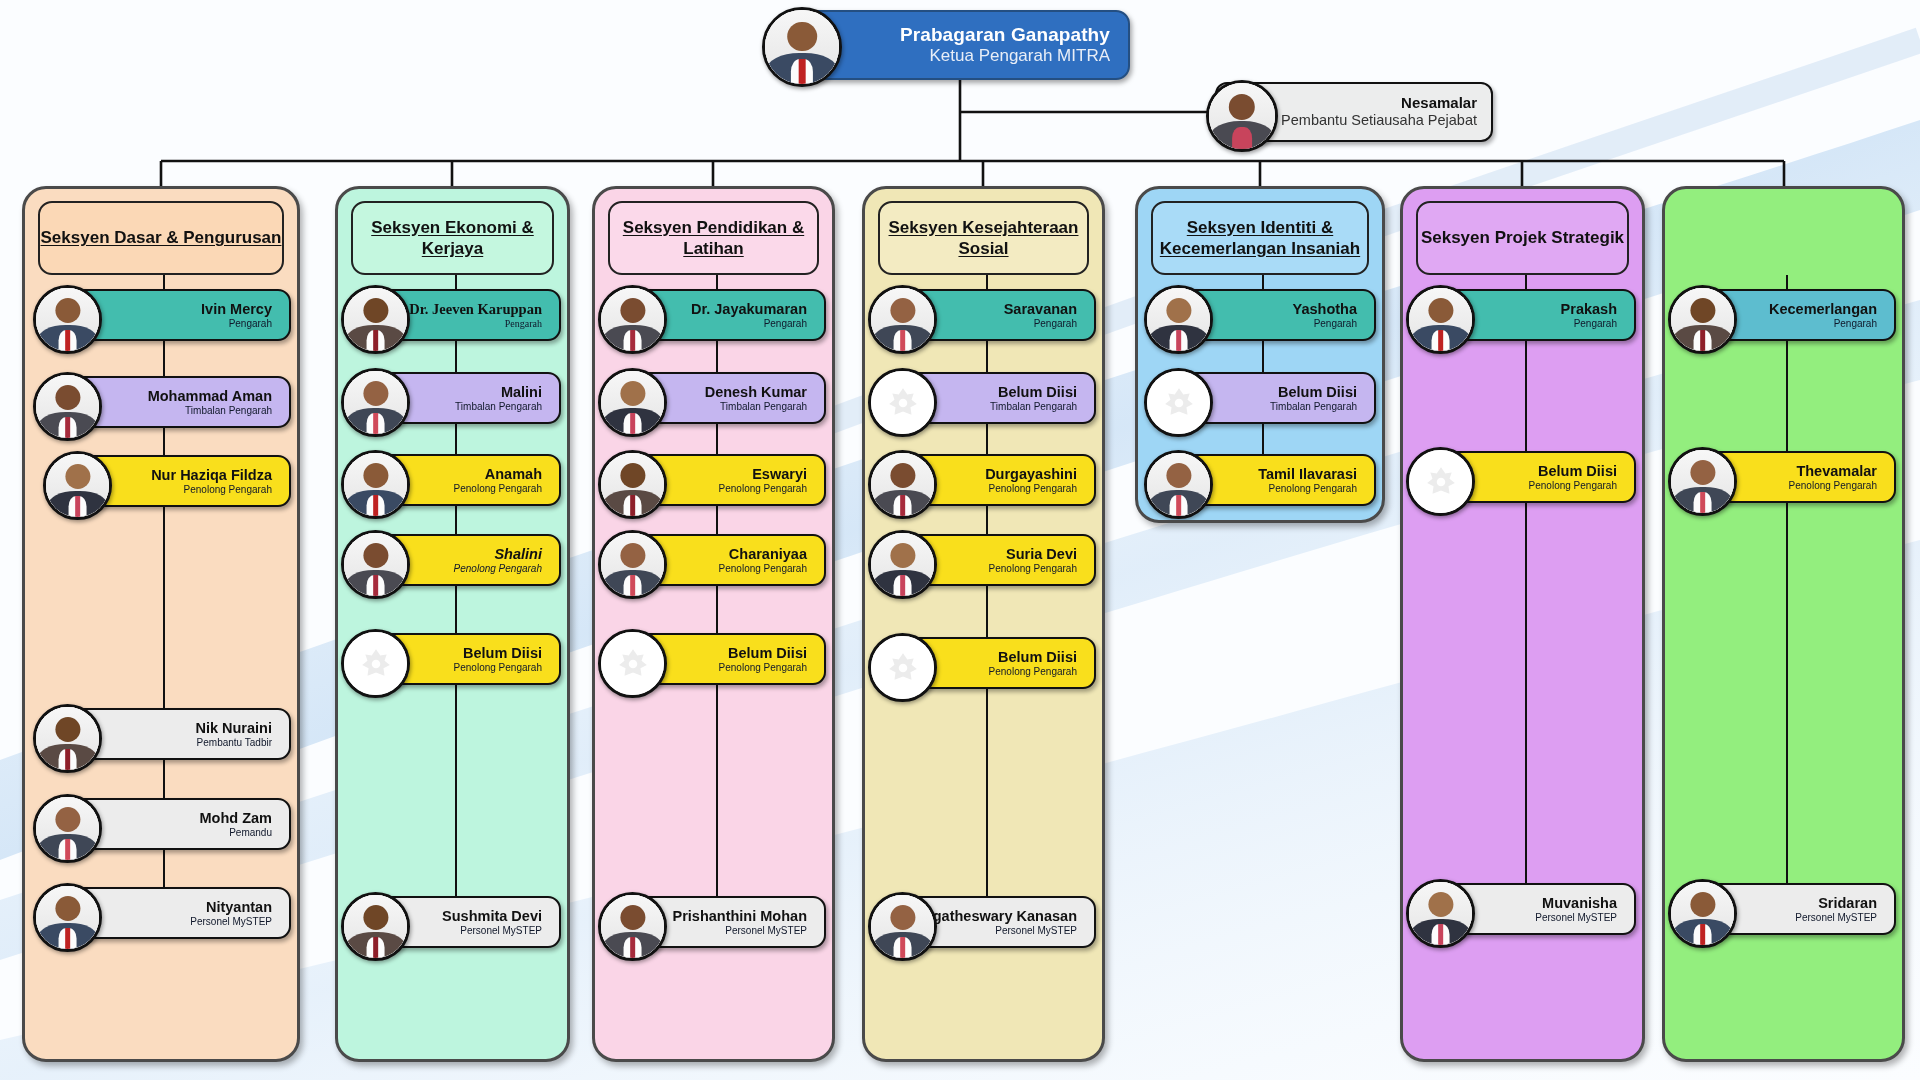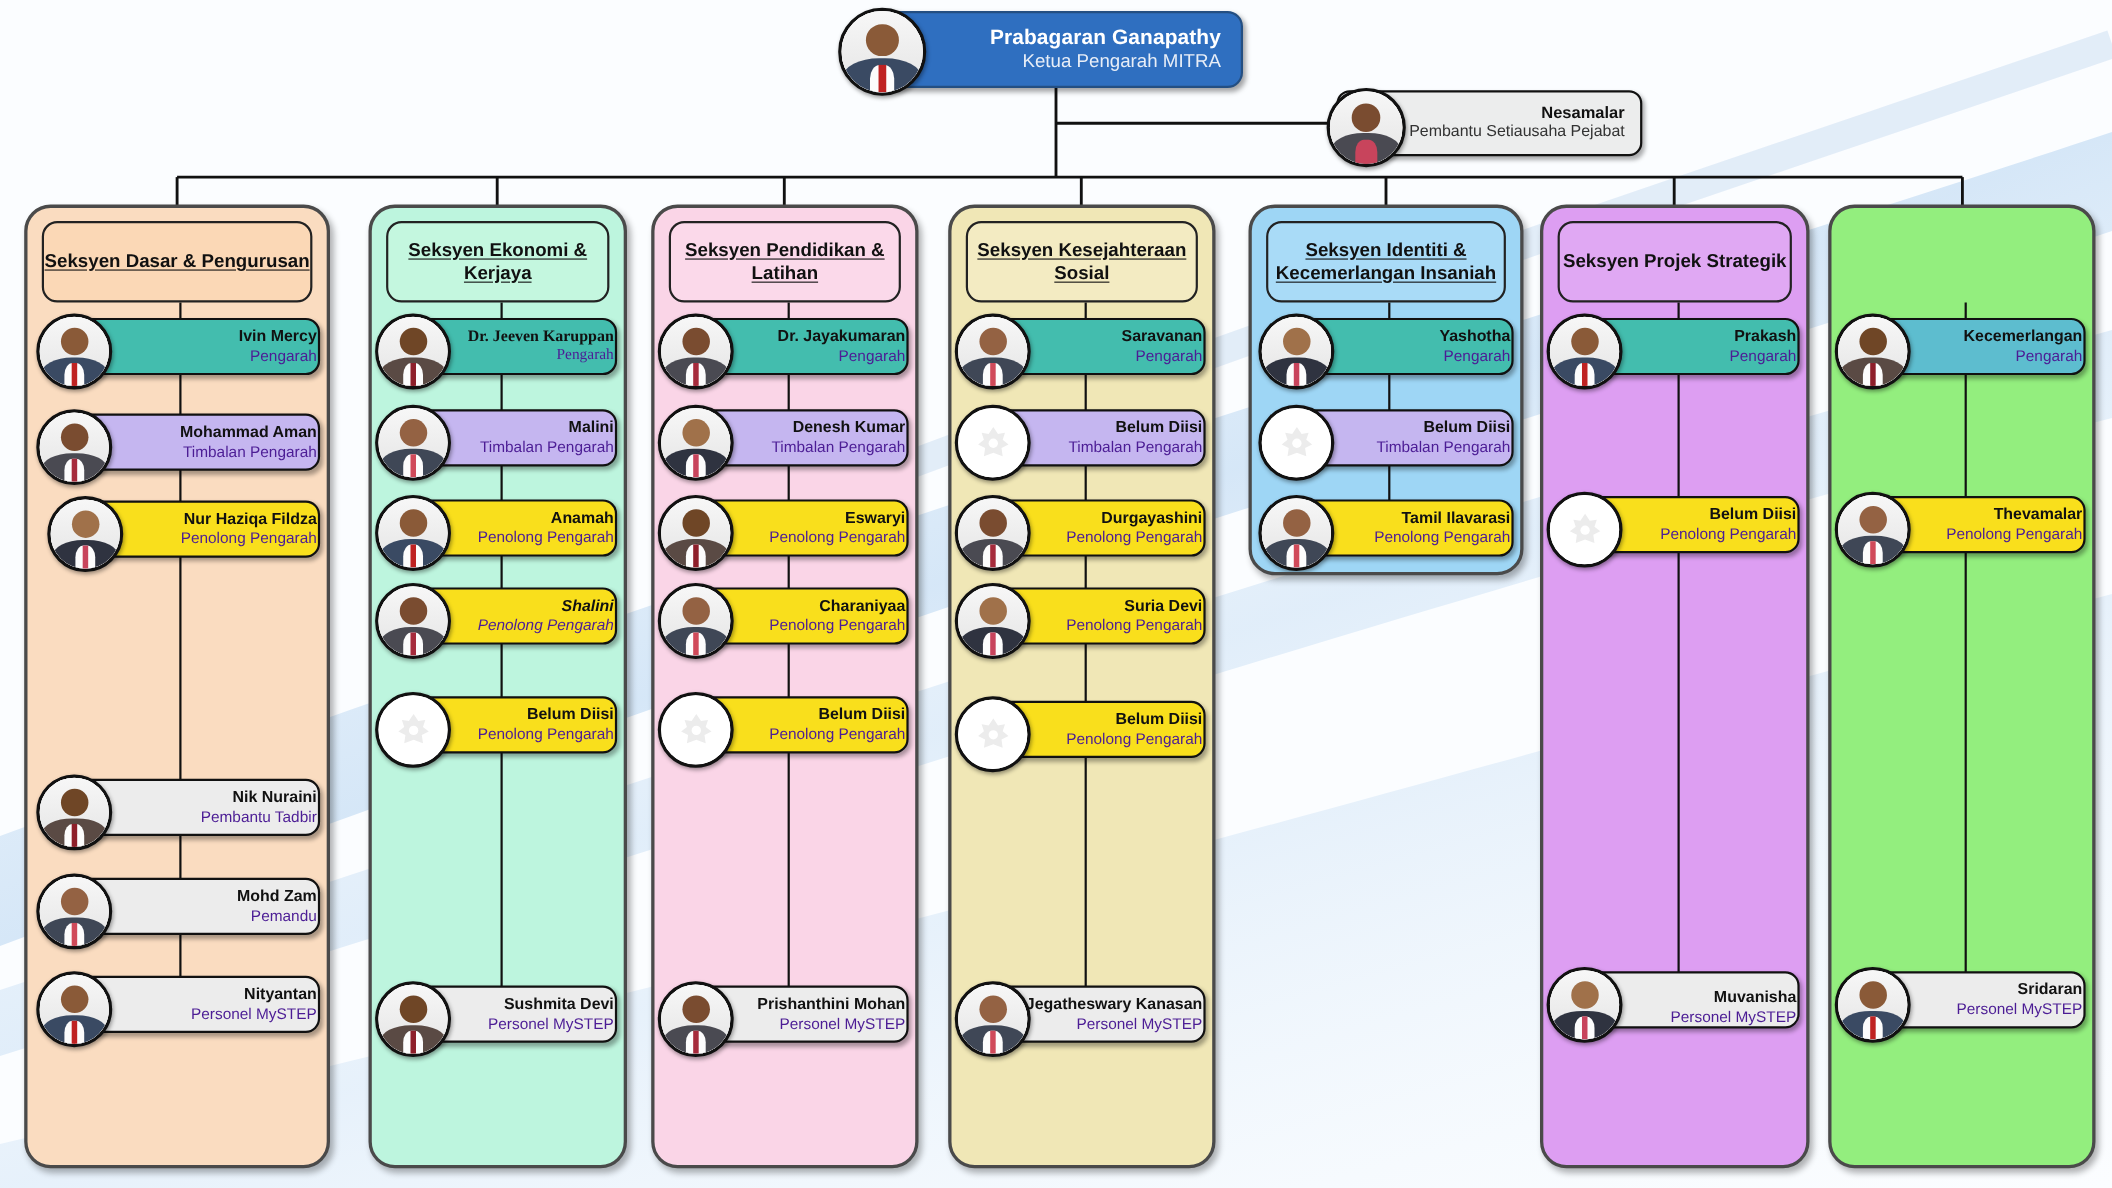--- a/index.html
+++ b/index.html
@@ -63,23 +63,23 @@
   }
   .col-head.no-underline span{text-decoration:none;}
 
   
   .pcard{
     position:absolute;border:2.5px solid #111;border-radius:13px;
     box-shadow:2px 3px 4px rgba(0,0,0,.33);
     display:flex;align-items:center;justify-content:flex-end;
     box-sizing:border-box;height:52px;
   }
-  .pcard .txt{text-align:right;line-height:1.18;padding-right:1px;}
+  .pcard .txt{text-align:right;line-height:1.18;padding-right:17px;}
   .pcard .nm{font-size:14.5px;font-weight:bold;color:#111;white-space:nowrap;}
-  .pcard .ti{font-size:14px;color:#4c1d95;white-space:nowrap;}
+  .pcard .ti{font-size:10px;color:#0f172a;white-space:nowrap;}
   .p-av{left:-12px;top:-6px;width:63px;height:63px;}
 
   .lvl-dir{background:#43bdae;}
   .lvl-dep{background:#c5b6f0;}
   .lvl-asst{background:#f9df1c;}
   .lvl-staff{background:#ececec;}
   .lvl-dir-alt{background:#5dbdcf;}
 
   
   .ph{width:100%;height:100%;position:relative;background:#f2f2f2;}
@@ -624,21 +624,21 @@
                 <path d="M16 2 L20 8 L26 7 L24 13 L29 17 L23 20 L24 27 L16 24 L8 27 L9 20 L3 17 L8 13 L6 7 L12 8 Z" fill="#6b6b6b"></path>
                 <circle cx="16" cy="16" r="4" fill="#fff"></circle>
               </svg>
             </div>
           </div>
           <div class="txt">
             <div class="nm">Belum Diisi</div>
             <div class="ti">Penolong Pengarah</div>
           </div>
         </div>
-        <div class="pcard lvl-staff" style="left: 13px; top: 694px; width: 220px; align-items: flex-end;">
+        <div class="pcard lvl-staff" style="left: 13px; top: 694px; width: 220px;">
           <div class="avatar p-av">
             <div class="ph">
               <div class="sky"></div>
               <div class="head" style="background:#a0714a"></div>
               <div class="body" style="background:#2f3340"></div>
               <div class="shirt"></div>
               <div class="tie" style="background:#c8445c"></div>
             </div>
           </div>
           <div class="txt">

